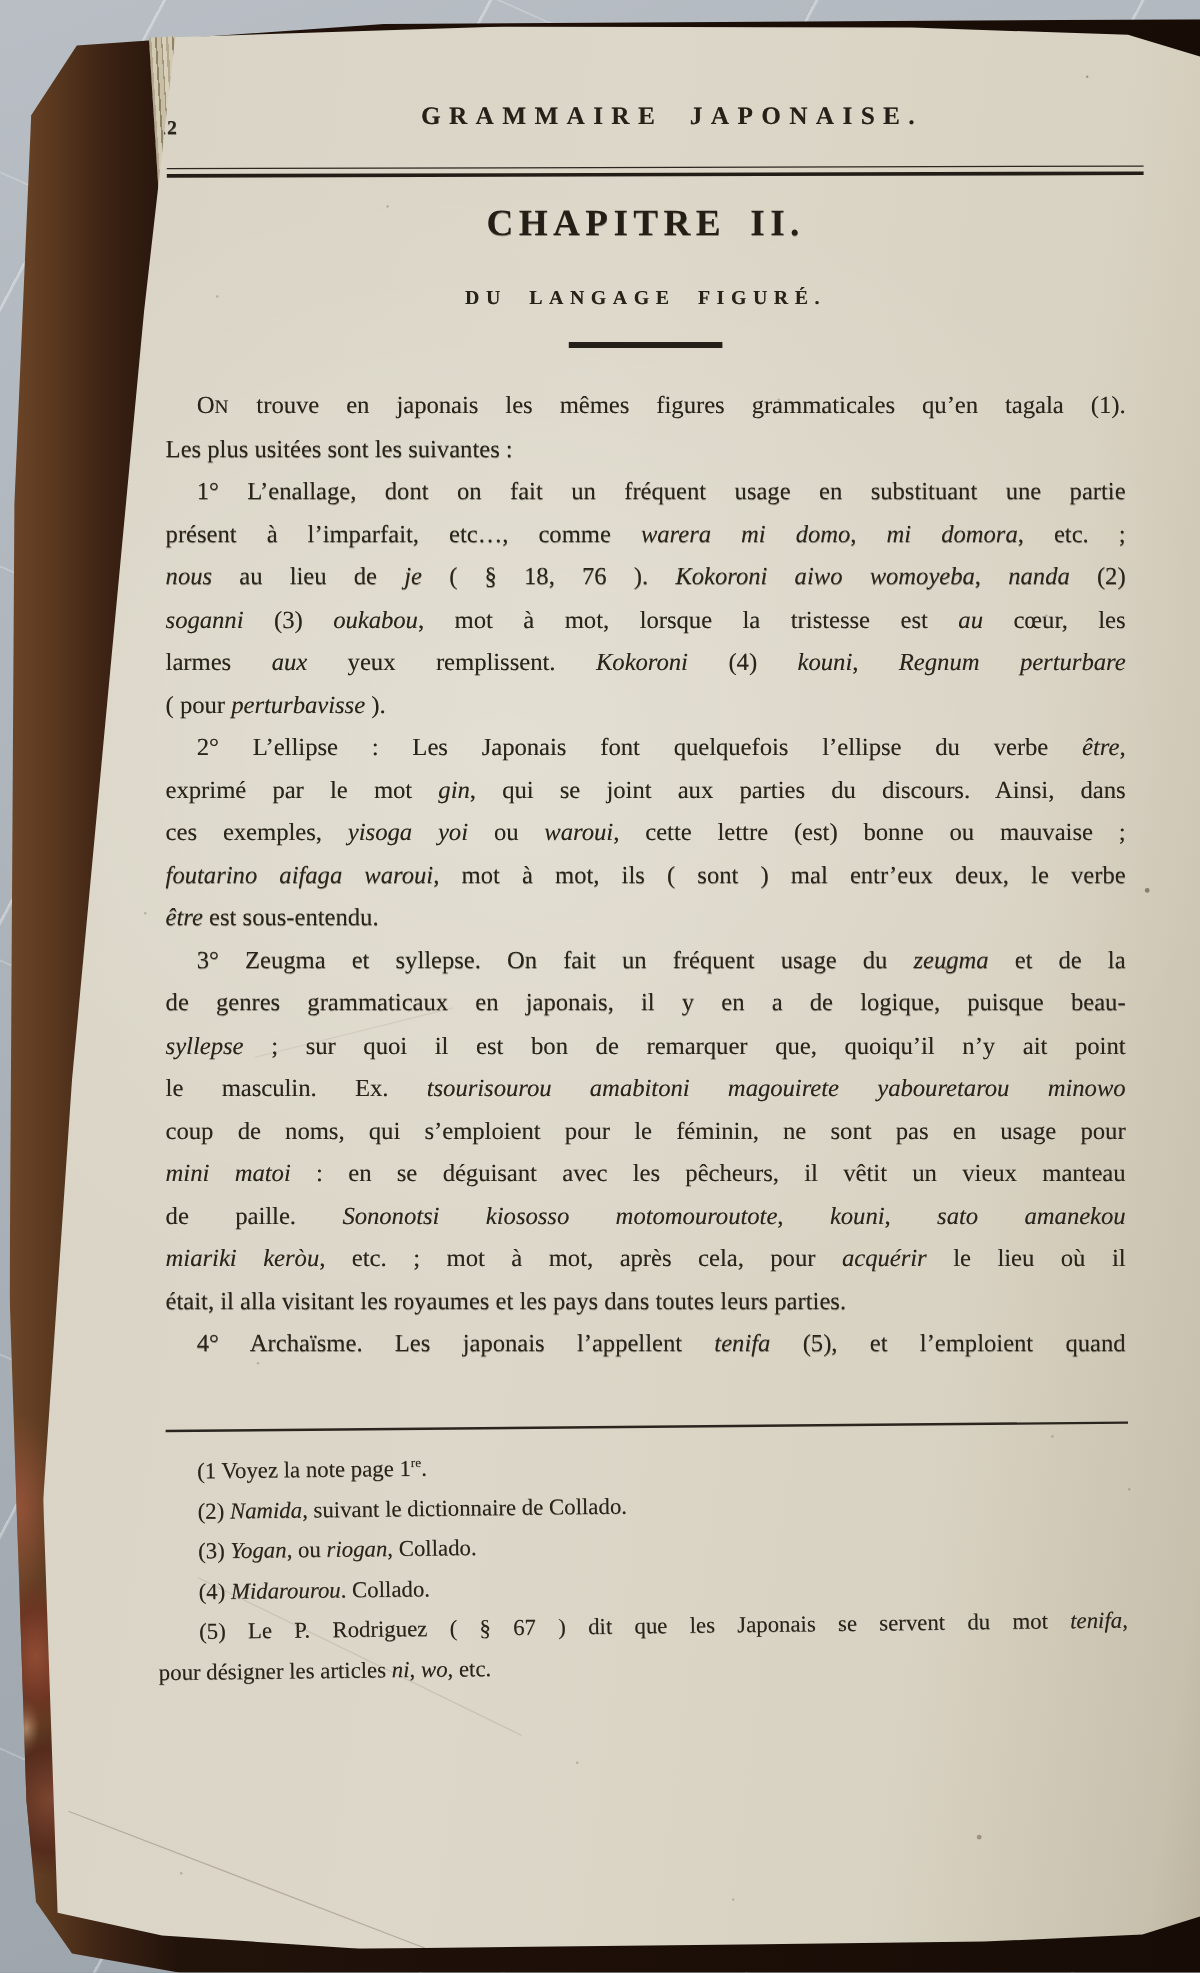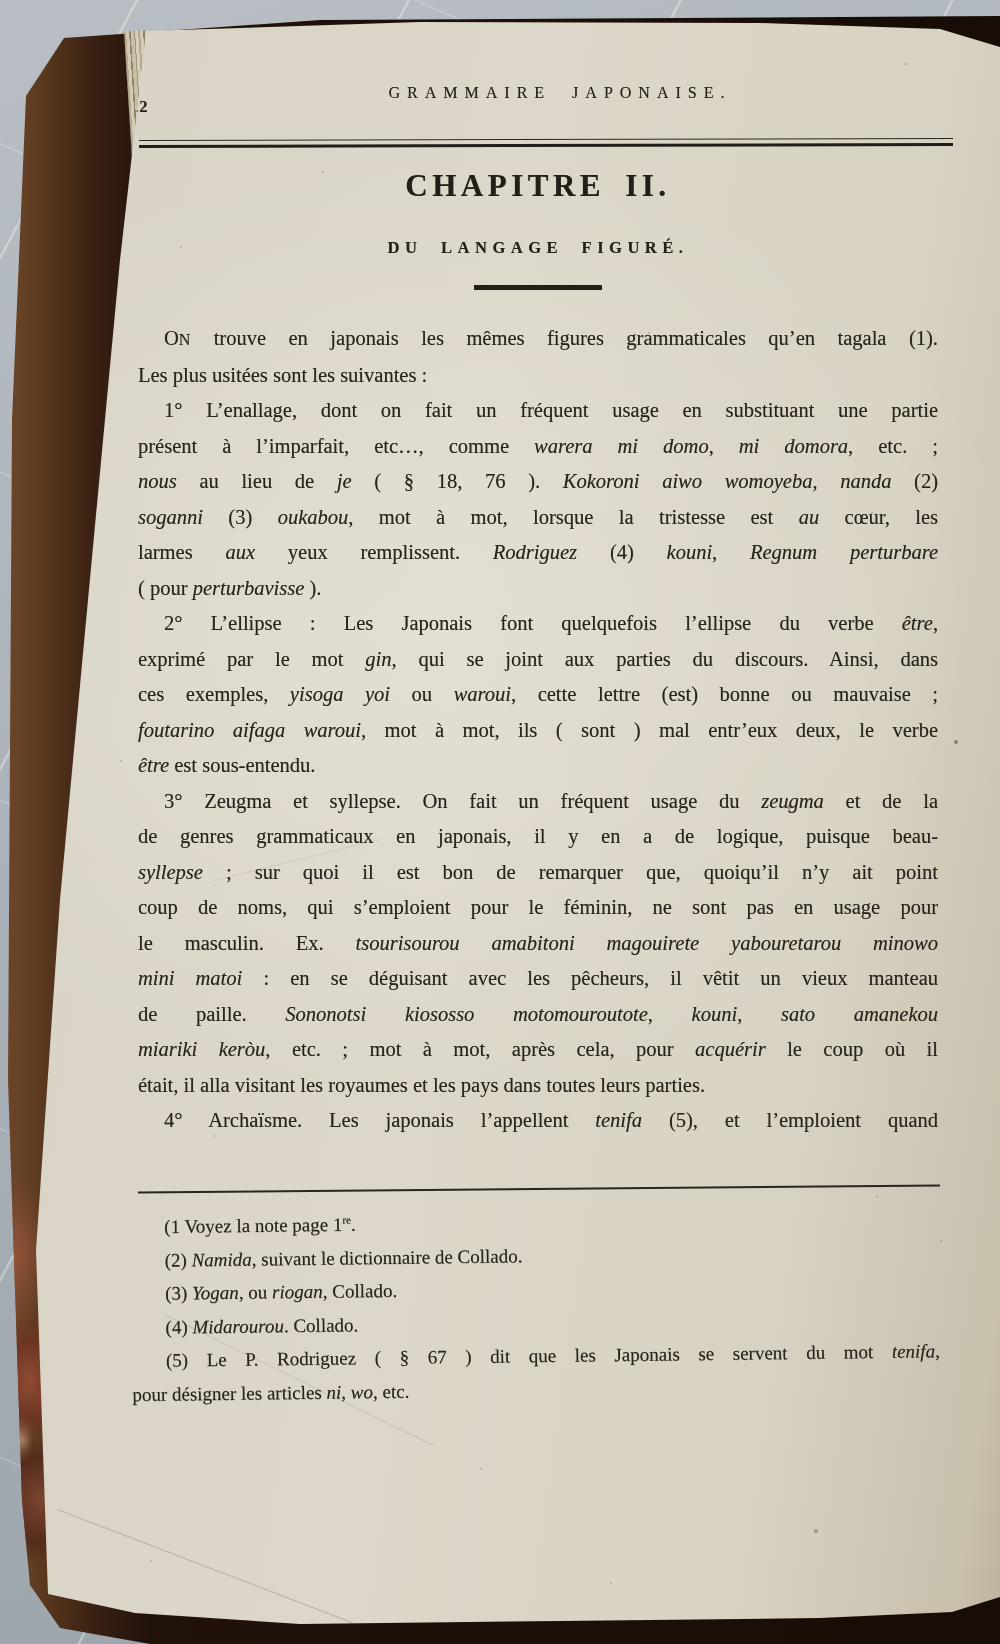--- a/index.html
+++ b/index.html
@@ -49,21 +49,21 @@
       648px 332px 0 rgba(90,74,52,.3), 871px 512px 0 rgba(96,80,56,.35), 255px 588px 0 rgba(90,74,52,.3),
       955px 741px 0 1px rgba(66,48,30,.5), 788px 806px 0 1px rgba(92,62,34,.45), 405px 905px 0 rgba(96,80,56,.3),
       563px 1012px 0 rgba(90,74,52,.35), 214px 1135px 0 rgba(96,80,56,.3), 876px 1196px 0 rgba(90,74,52,.3),
       333px 1262px 0 rgba(96,80,56,.3), 700px 1356px 0 rgba(90,74,52,.35), 480px 1468px 0 rgba(96,80,56,.3),
       815px 1530px 0 1px rgba(84,60,38,.4), 150px 1560px 0 rgba(96,80,56,.3), 610px 1582px 0 rgba(90,74,52,.3),
       940px 1240px 0 rgba(96,80,56,.3), 120px 760px 0 rgba(96,80,56,.3);}
   
   #content{position:absolute;left:138px;top:84px;width:800px;color:#29241b;
     text-shadow:.2px .3px .4px rgba(45,38,28,.45);}
   #running-title{position:absolute;top:0;left:0;right:0;text-align:center;
-    font-size:16px;font-weight:normal;letter-spacing:7px;word-spacing:10px;white-space:nowrap;color:#252018;padding-left:44px;}
+    font-size:21px;font-weight:bold;letter-spacing:7px;word-spacing:10px;white-space:nowrap;color:#252018;padding-left:44px;}
   #page-number{position:absolute;top:13px;left:-8px;font-size:16.5px;letter-spacing:1px;font-weight:bold;color:#2b261d;}
   #double-rule{position:absolute;top:55px;left:1px;width:814px;height:4px;
     border-top:1.8px solid #2b2620;border-bottom:3px solid #221d17;transform:rotate(-.15deg);}
   #chapter-title{position:absolute;top:84px;left:0;right:0;text-align:center;
     font-size:31px;font-weight:bold;letter-spacing:4.5px;word-spacing:8px;color:#231e16;}
   #chapter-subtitle{position:absolute;top:154px;left:0;right:0;text-align:center;
     font-size:16.5px;font-weight:bold;letter-spacing:5.5px;word-spacing:9px;color:#272218;}
   #short-rule{position:absolute;top:201px;left:50%;transform:translateX(-50%);width:128px;height:5px;background:#241f18;}
   #body-text{position:absolute;top:237px;left:0;width:800px;font-size:20.5px;line-height:35.5px;}
   #footnote-rule{position:absolute;top:1104px;left:0;width:802px;border-top:2.5px solid #2a251e;transform:rotate(-.5deg);}
@@ -98,39 +98,39 @@
       <div id="body-text">
         <div>
             <div class="tl j ind"><span>O</span><span class="sc">N</span><span> trouve en japonais les mêmes figures grammaticales qu’en tagala (1).</span></div>
             <div class="tl"><span>Les plus usitées sont les suivantes :</span></div>
           </div>
         <div>
             <div class="tl j ind"><span>1° L’enallage, dont on fait un fréquent usage en substituant une partie</span></div>
             <div class="tl j"><span>présent à l’imparfait, etc…, comme </span><span class="i">warera mi domo</span><span>, </span><span class="i">mi domora</span><span>, etc. ;</span></div>
             <div class="tl j"><span class="i">nous</span><span> au lieu de </span><span class="i">je</span><span> ( § 18, 76 ). </span><span class="i">Kokoroni aiwo womoyeba</span><span>, </span><span class="i">nanda</span><span> (2)</span></div>
             <div class="tl j"><span class="i">soganni</span><span> (3) </span><span class="i">oukabou</span><span>, mot à mot, lorsque la tristesse est </span><span class="i">au</span><span> cœur, les</span></div>
-            <div class="tl j"><span>larmes </span><span class="i">aux</span><span> yeux remplissent. </span><span class="i">Rodriguez</span><span> (4) </span><span class="i">kouni</span><span>, </span><span class="i">Regnum perturbare</span></div>
+            <div class="tl j"><span>larmes </span><span class="i">aux</span><span> yeux remplissent. </span><span class="i">Kokoroni</span><span> (4) </span><span class="i">kouni</span><span>, </span><span class="i">Regnum perturbare</span></div>
             <div class="tl"><span>( pour </span><span class="i">perturbavisse</span><span> ).</span></div>
           </div>
         <div>
             <div class="tl j ind"><span>2° L’ellipse : Les Japonais font quelquefois l’ellipse du verbe </span><span class="i">être</span><span>,</span></div>
             <div class="tl j"><span>exprimé par le mot </span><span class="i">gin</span><span>, qui se joint aux parties du discours. Ainsi, dans</span></div>
             <div class="tl j"><span>ces exemples, </span><span class="i">yisoga yoi</span><span> ou </span><span class="i">waroui</span><span>, cette lettre (est) bonne ou mauvaise ;</span></div>
             <div class="tl j"><span class="i">foutarino aifaga waroui</span><span>, mot à mot, ils ( sont ) mal entr’eux deux, le verbe</span></div>
             <div class="tl"><span class="i">être</span><span> est sous-entendu.</span></div>
           </div>
         <div>
             <div class="tl j ind"><span>3° Zeugma et syllepse. On fait un fréquent usage du </span><span class="i">zeugma</span><span> et de la</span></div>
             <div class="tl j"><span>de genres grammaticaux en japonais, il y en a de logique, puisque beau-</span></div>
             <div class="tl j"><span class="i">syllepse</span><span> ; sur quoi il est bon de remarquer que, quoiqu’il n’y ait point</span></div>
+            <div class="tl j"><span>le masculin. Ex. </span><span class="i">tsourisourou amabitoni magouirete yabouretarou minowo</span></div>
             <div class="tl j"><span>coup de noms, qui s’emploient pour le féminin, ne sont pas en usage pour</span></div>
-            <div class="tl j"><span>le masculin. Ex. </span><span class="i">tsourisourou amabitoni magouirete yabouretarou minowo</span></div>
             <div class="tl j"><span class="i">mini matoi</span><span> : en se déguisant avec les pêcheurs, il vêtit un vieux manteau</span></div>
             <div class="tl j"><span>de paille. </span><span class="i">Sononotsi kiososso motomouroutote</span><span>, </span><span class="i">kouni</span><span>, </span><span class="i">sato amanekou</span></div>
-            <div class="tl j"><span class="i">miariki keròu</span><span>, etc. ; mot à mot, après cela, pour </span><span class="i">acquérir</span><span> le coup où il</span></div>
+            <div class="tl j"><span class="i">miariki keròu</span><span>, etc. ; mot à mot, après cela, pour </span><span class="i">acquérir</span><span> le lieu où il</span></div>
             <div class="tl"><span>était, il alla visitant les royaumes et les pays dans toutes leurs parties.</span></div>
           </div>
         <div>
             <div class="tl j ind"><span>4° Archaïsme. Les japonais l’appellent </span><span class="i">tenifa</span><span> (5), et l’emploient quand</span></div>
           </div>
       </div>
       <div id="footnote-rule"></div>
       <div id="footnotes">
           <div class="tl ind"><span>(1 Voyez la note page 1</span><span class="sup">re</span><span>.</span></div>
           <div class="tl ind"><span>(2) </span><span class="i">Namida</span><span>, suivant le dictionnaire de Collado.</span></div>

